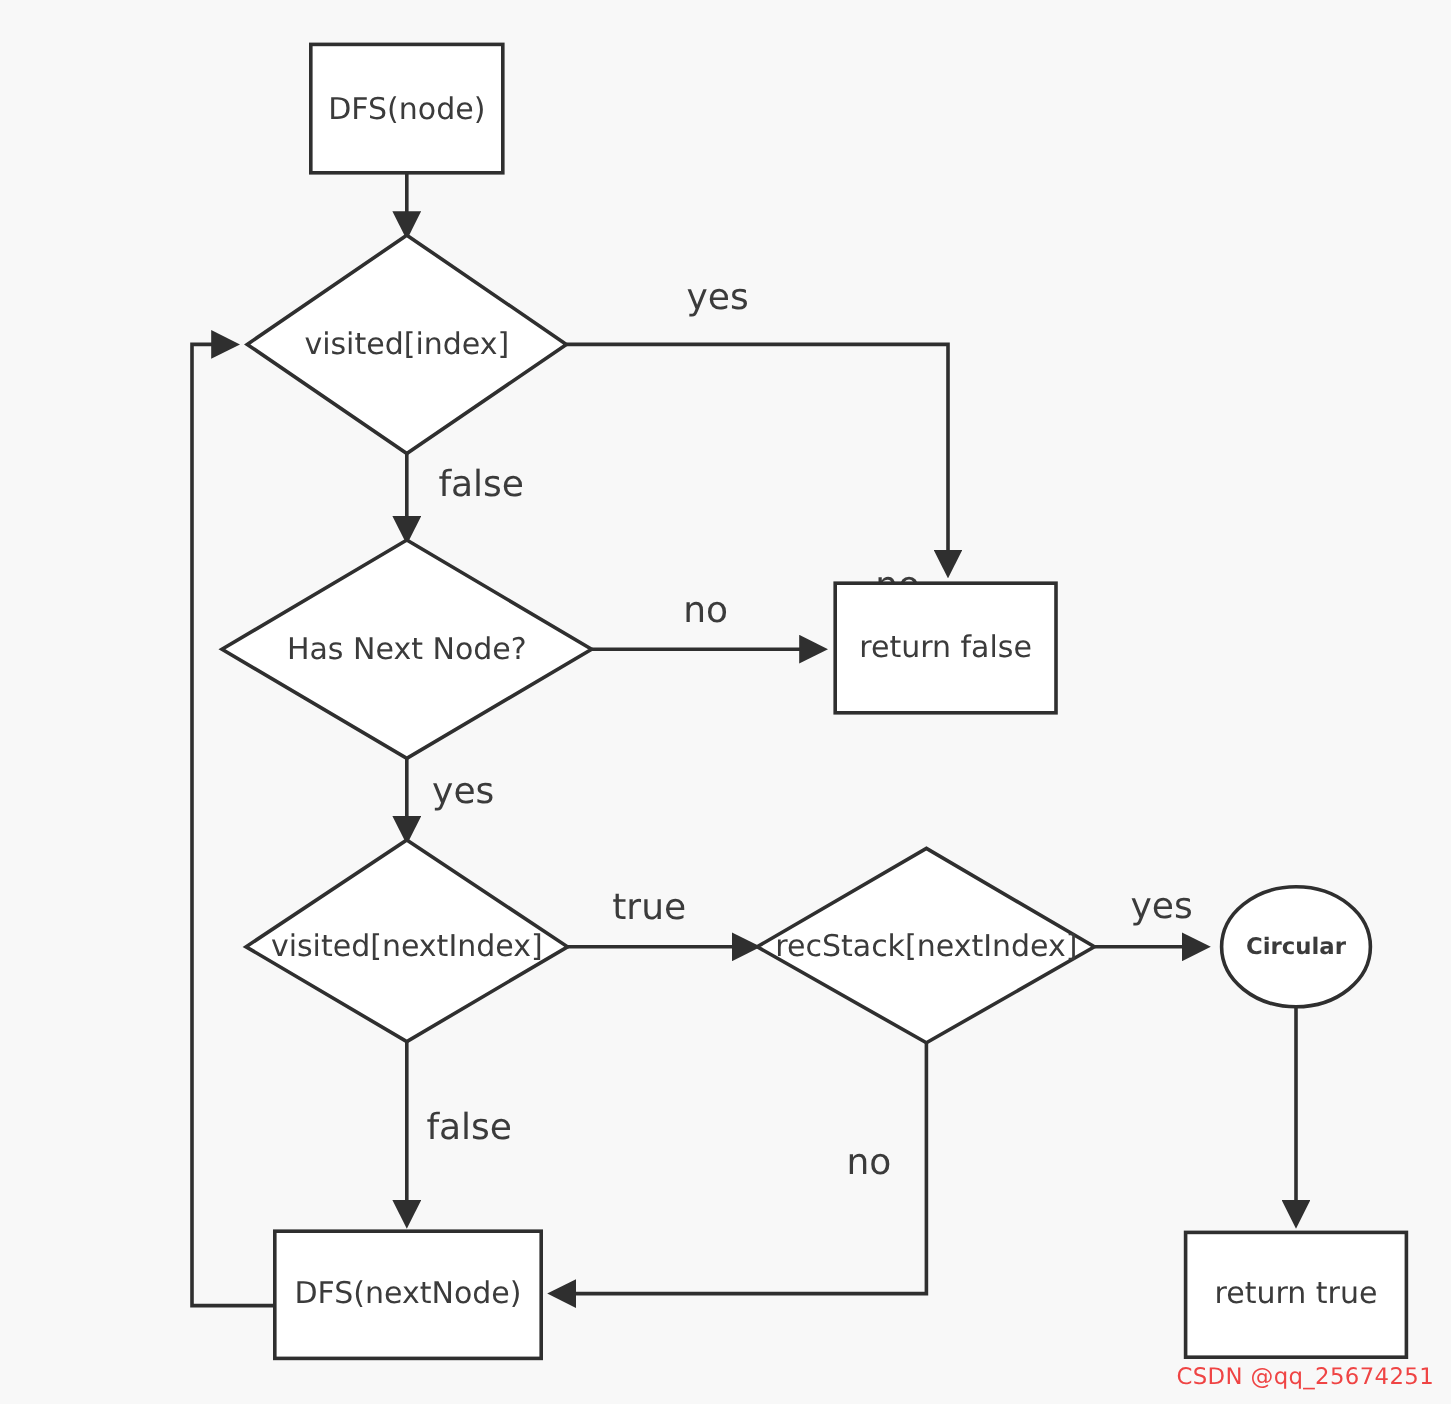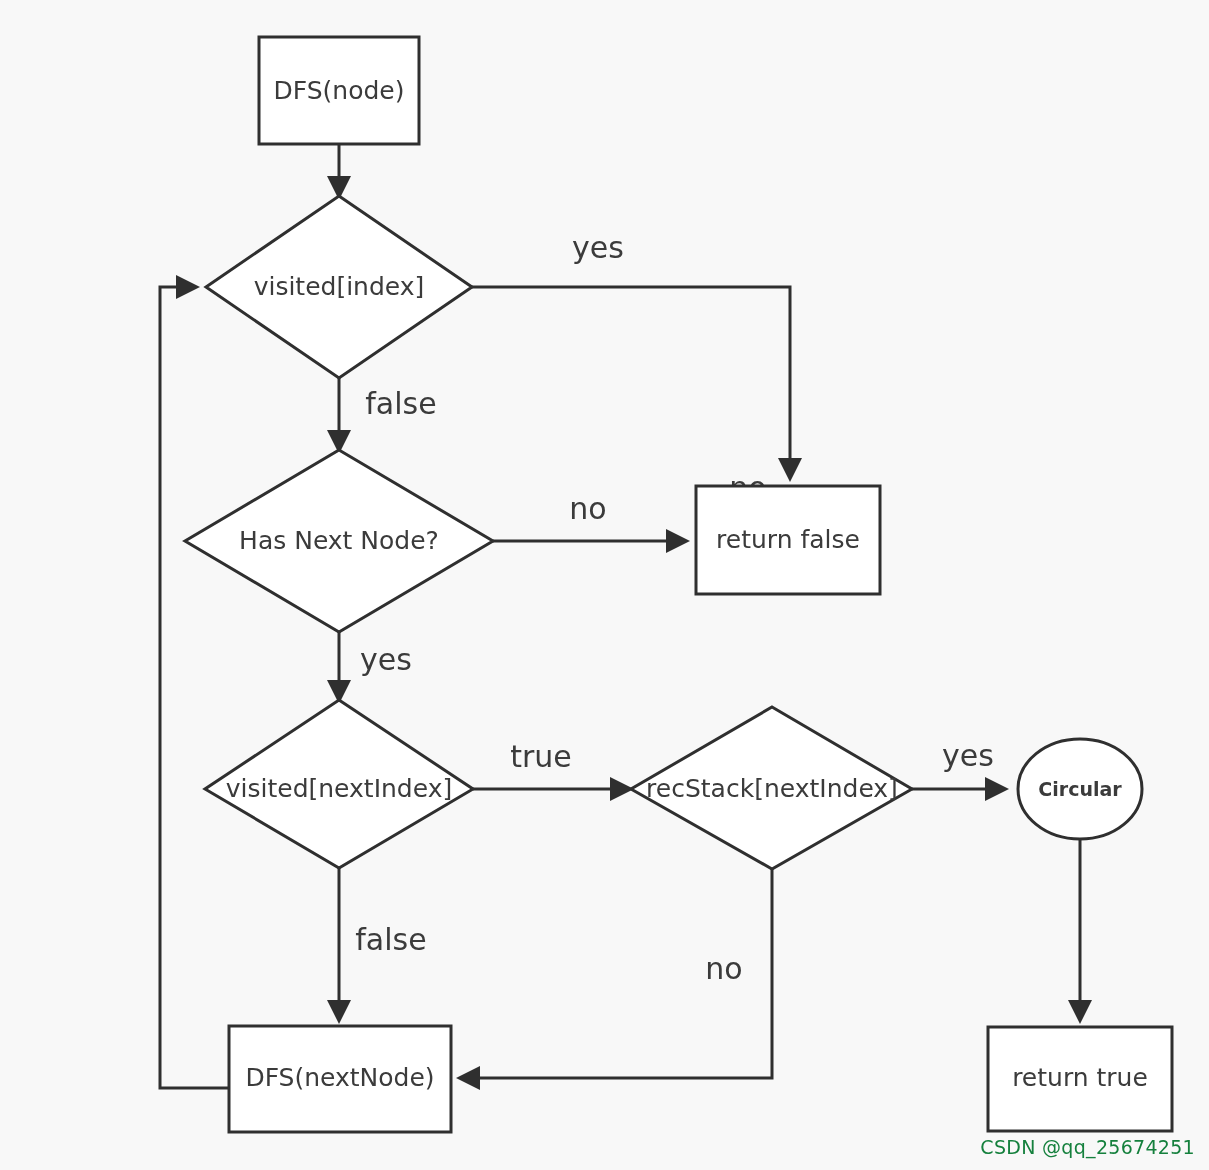--- a/index.html
+++ b/index.html
@@ -57,21 +57,21 @@
   }
   .edge-label.hidden-behind {
     fill: #3b3b3b;
   }
   .watermark {
     position: absolute;
     right: 14px;
     bottom: 12px;
     font-family: "DejaVu Sans", sans-serif;
     font-size: 19px;
-    color: #15803d;
+    color: #ef4444;
     letter-spacing: 0.3px;
     user-select: none;
   }
 </style>
 </head>
 <body>
 
 <div id="diagram-root">
 
   <svg id="flow" viewBox="0 0 1209 1170">

